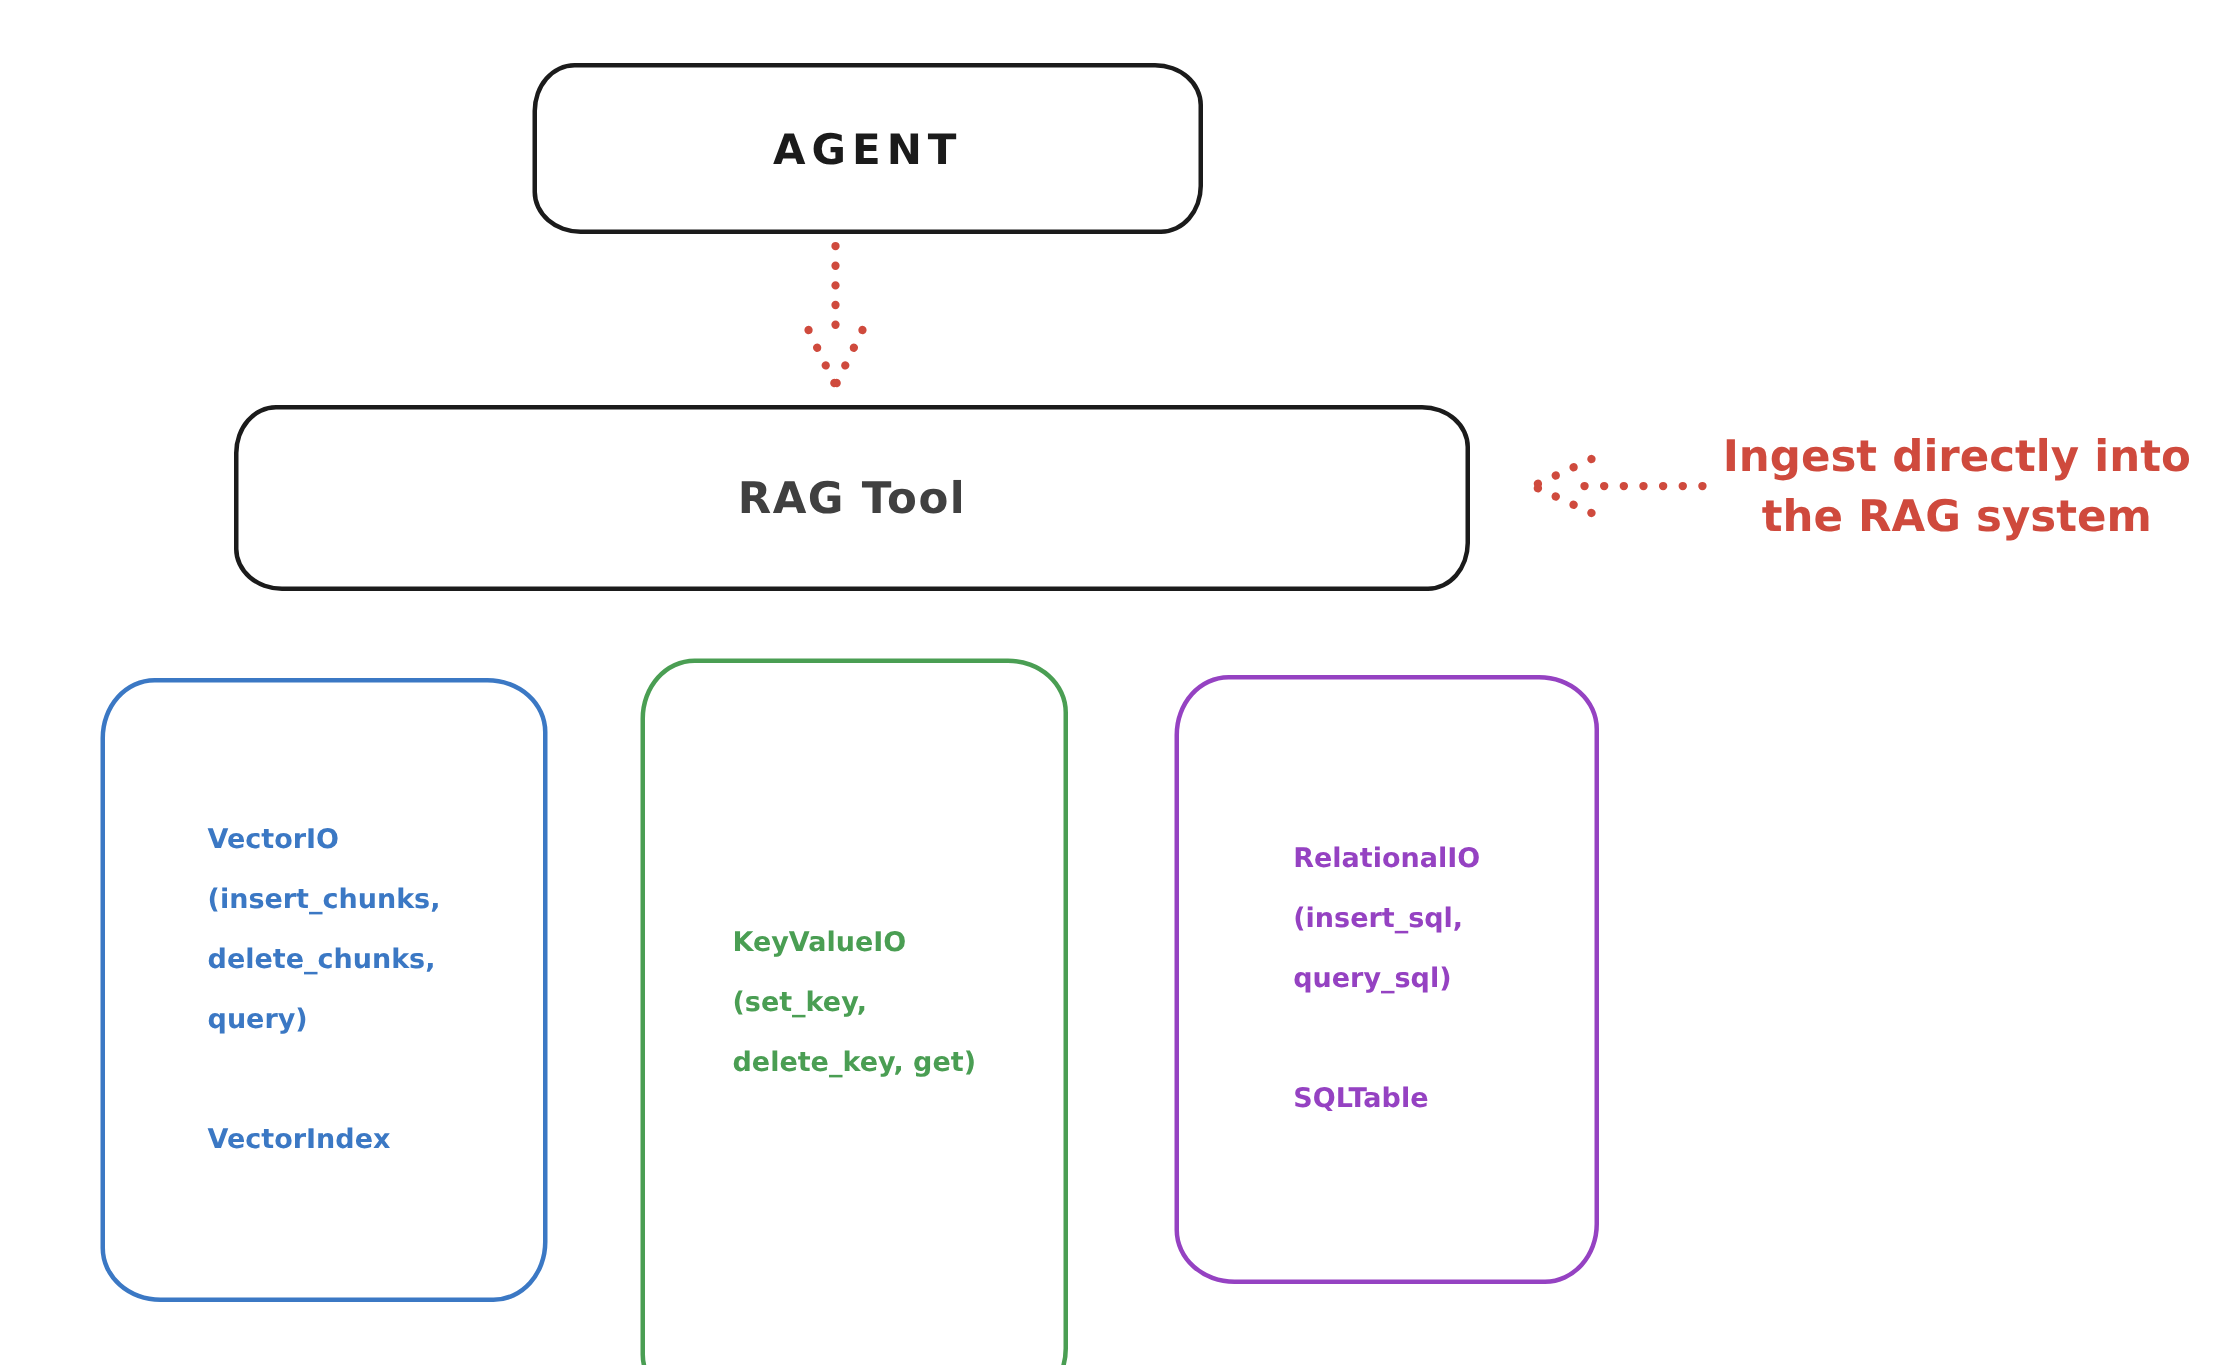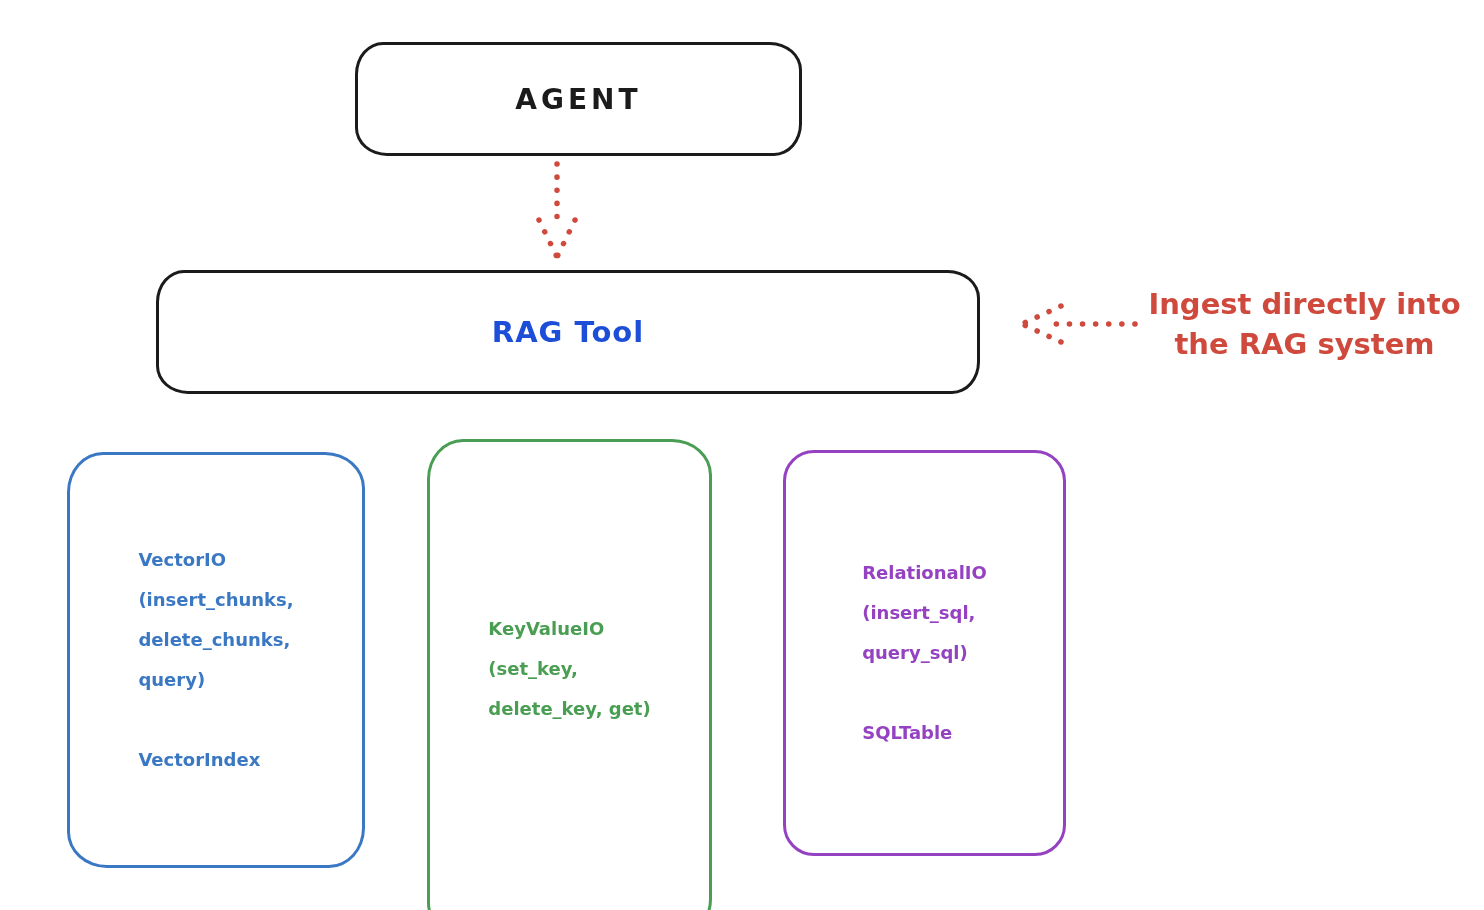--- a/index.html
+++ b/index.html
@@ -37,21 +37,21 @@
   #agent-box .node-label { font-size: 28px; letter-spacing: 4px; }
   #ragtool-box { left: 156px; top: 270px; width: 824px; height: 124px; }
   #ragtool-box .node-label { font-size: 29px; letter-spacing: 1px; }
 
   .card {
     border-radius: 36px 40px 36px 40px / 40px 36px 40px 36px;
     flex-direction: column;
   }
   #vector-box     { left: 67px;  top: 452px; width: 298px; height: 416px; }
   #keyvalue-box   { left: 427px; top: 439px; width: 285px; height: 500px; }
-  #relational-box { left: 783px; top: 450px; width: 283px; height: 406px; border-radius: 31px; }
+  #relational-box { left: 783px; top: 450px; width: 283px; height: 406px; }
   .card-text {
     font-size: 18px;
     font-weight: 600;
     line-height: 40px;
     text-align: left;
   }
   .card-gap { height: 40px; }
 
   .arrow { position: absolute; }
   .arrow path {
@@ -85,21 +85,21 @@
     <span class="node-label" style="color: rgb(27, 27, 27);">AGENT</span>
   </div>
 
   <svg class="arrow" id="arrow-down" viewBox="0 0 60 106" style="color: rgb(207, 74, 61);">
     <path d="M30 4 L30 58"></path>
     <path d="M12 60 L30 97"></path>
     <path d="M48 60 L30 97"></path>
   </svg>
 
   <div class="node node-plain" id="ragtool-box" style="border-color: rgb(27, 27, 27);">
-    <span class="node-label" style="color: #1d4ed8; text-align: center;">RAG Tool</span>
+    <span class="node-label" style="color: #404040; text-align: center;">RAG Tool</span>
   </div>
 
   <svg class="arrow" id="arrow-left" viewBox="0 0 128 50" style="color: rgb(207, 74, 61);">
     <path d="M122 26 L34 26"></path>
     <path d="M48 8 L9 26"></path>
     <path d="M48 44 L9 26"></path>
   </svg>
 
   <div class="annotation" style="color: rgb(207, 74, 61);">
     <div>Ingest directly into</div>

